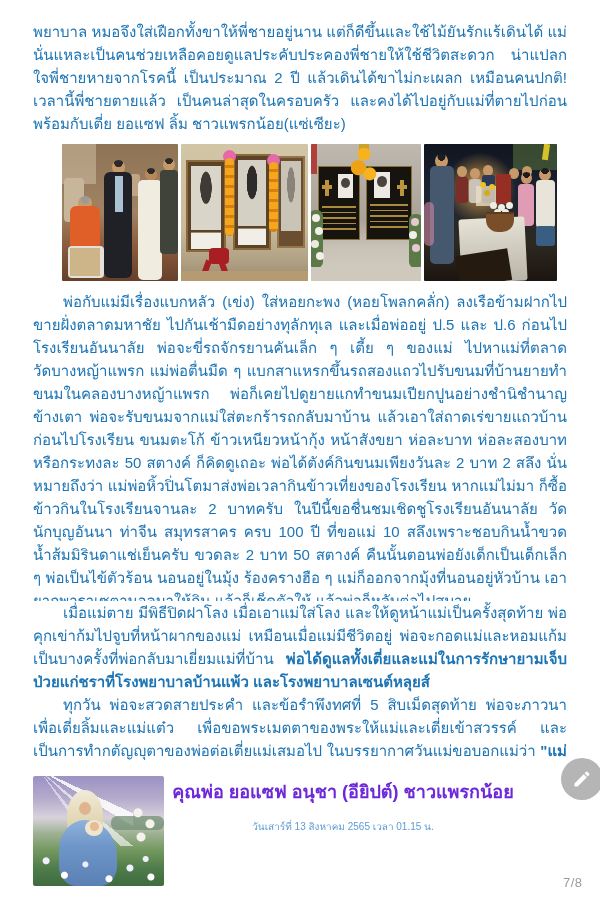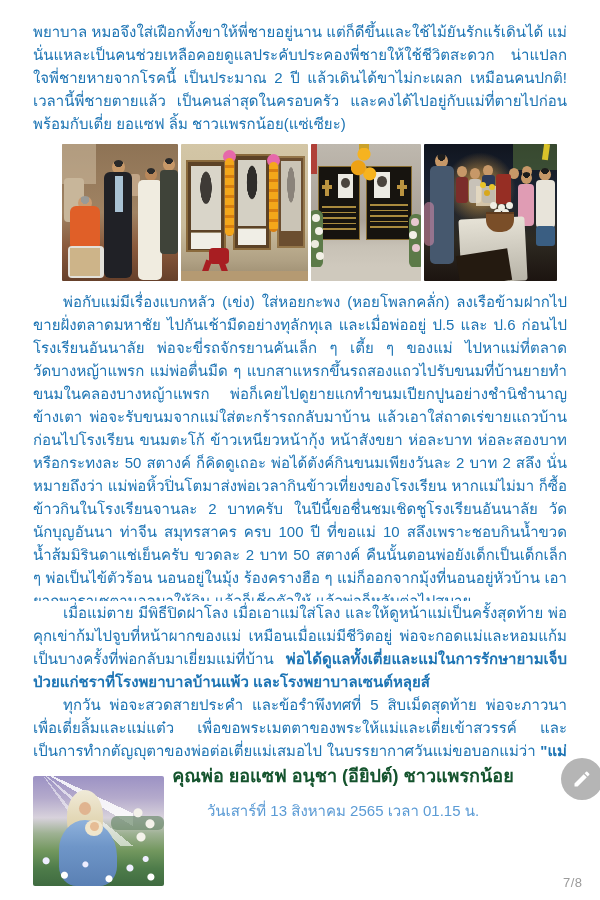--- a/index.html
+++ b/index.html
@@ -23,22 +23,22 @@
     position:absolute;left:62px;top:144px;width:495px;height:137px;
     display:flex;gap:3px;
   }
   .ph{position:relative;height:137px;overflow:hidden;border-radius:1px;flex:none;}
   .ph div{position:absolute;}
   
   .blessing{
     position:absolute;left:168px;top:764px;width:350px;text-align:center;color:#1c74b4;
   }
   .blessing .l1{font-size:15.5px;line-height:22px;margin:0 0 12px 0;}
-  .blessing .l2{font-size:18px;line-height:24px;font-weight:bold;margin:0 0 10px 0;color:#14532d;}
-  .blessing .l3{font-size:15px;line-height:22px;margin:12px;color:#5b9bd5;}
+  .blessing .l2{font-size:18px;line-height:24px;font-weight:bold;margin:16px 0 10px 0;color:#6d28d9;}
+  .blessing .l3{font-size:10px;line-height:22px;margin:12px;color:#5b9bd5;}
   
   .mary{
     position:absolute;left:33px;top:776px;width:131px;height:110px;overflow:hidden;border-radius:2px;
     background:linear-gradient(180deg,#9c92c4 0%,#b4aacc 20%,#d8d2dc 38%,#9fb294 52%,#72975e 68%,#4e7c4a 84%,#3f6b40 100%);
   }
   .mary div{position:absolute;}
   
   .fab{
     position:absolute;left:561px;top:758px;width:42px;height:42px;border-radius:50%;
     background:#b5b5b5;display:flex;align-items:center;justify-content:center;cursor:pointer;

